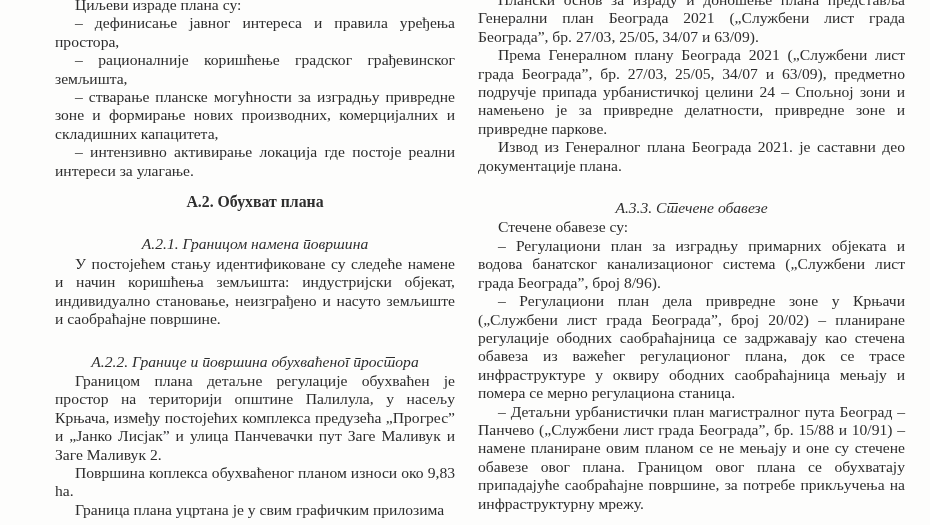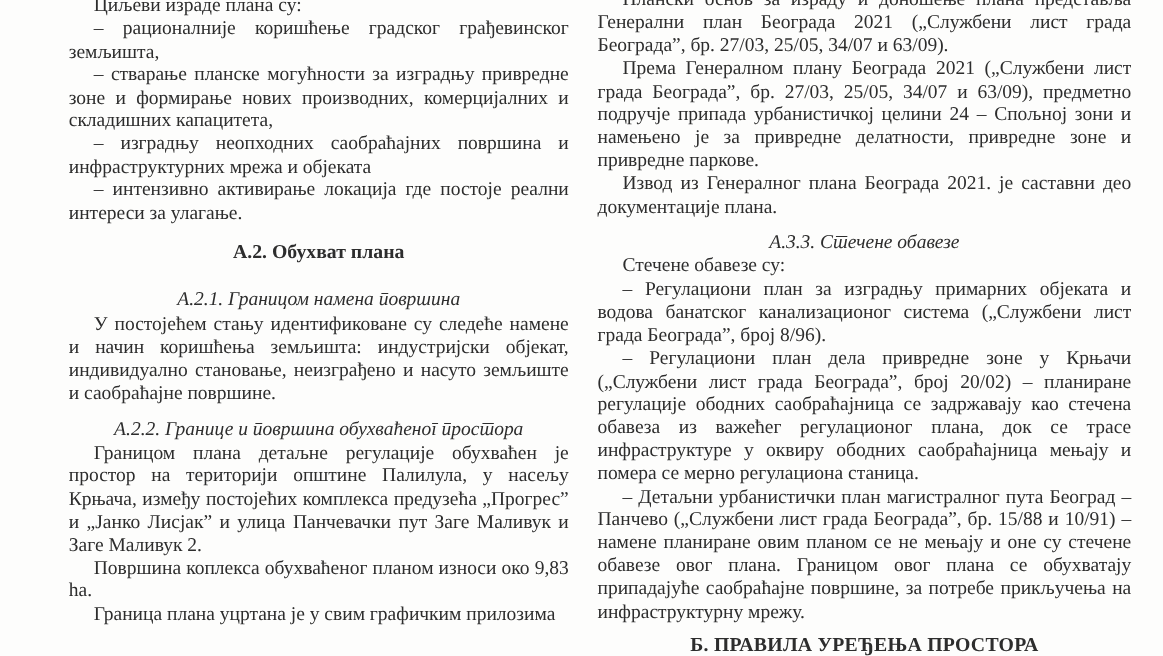--- a/index.html
+++ b/index.html
@@ -47,41 +47,41 @@
     text-align: center;
     text-indent: 0;
     margin: 13px 0 20px 0;
   }
   .h-italic {
     font-size: 15.6px;
     font-weight: 400;
     font-style: italic;
     text-align: center;
     text-indent: 0;
-    margin: 10px 0 1px 0;
+    margin: 24px 0 1px 0;
   }
   .h-caps {
     font-size: 15.8px;
     font-weight: 700;
     text-align: center;
     text-indent: 0;
     margin: 9px 0 0 0;
     letter-spacing: 0.2px;
   }
 </style>
 </head>
 <body>
 
 <div class="page">
 
   <div class="col col-left">
     <p>Циљеви израде плана су:</p>
+    <p>– дефинисање јавног интереса и правила уређења простора,</p>
     <p>– рационалније коришћење градског грађевинског земљишта,</p>
     <p>– стварање планске могућности за изградњу привредне зоне и формирање нових производних, комерцијалних и складишних капацитета,</p>
-    <p>– изградњу неопходних саобраћајних површина и инфраструктурних мрежа и објеката</p>
     <p>– интензивно активирање локација где постоје реални интереси за улагање.</p>
 
     <div class="h-bold">А.2. Обухват плана</div>
 
     <div class="h-italic">А.2.1. Границом намена површина</div>
     <p>У постојећем стању идентификоване су следеће намене и начин коришћења земљишта: индустријски објекат, индивидуално становање, неизграђено и насуто земљиште и саобраћајне површине.</p>
 
     <div class="h-italic">А.2.2. Границе и површина обухваћеног простора</div>
     <p>Границом плана детаљне регулације обухваћен је простор на територији општине Палилула, у насељу Крњача, између постојећих комплекса предузећа „Прогрес” и „Јанко Лисјак” и улица Панчевачки пут Заге Маливук и Заге Маливук 2.</p>
     <p>Површина коплекса обухваћеног планом износи око 9,83 ha.</p>

